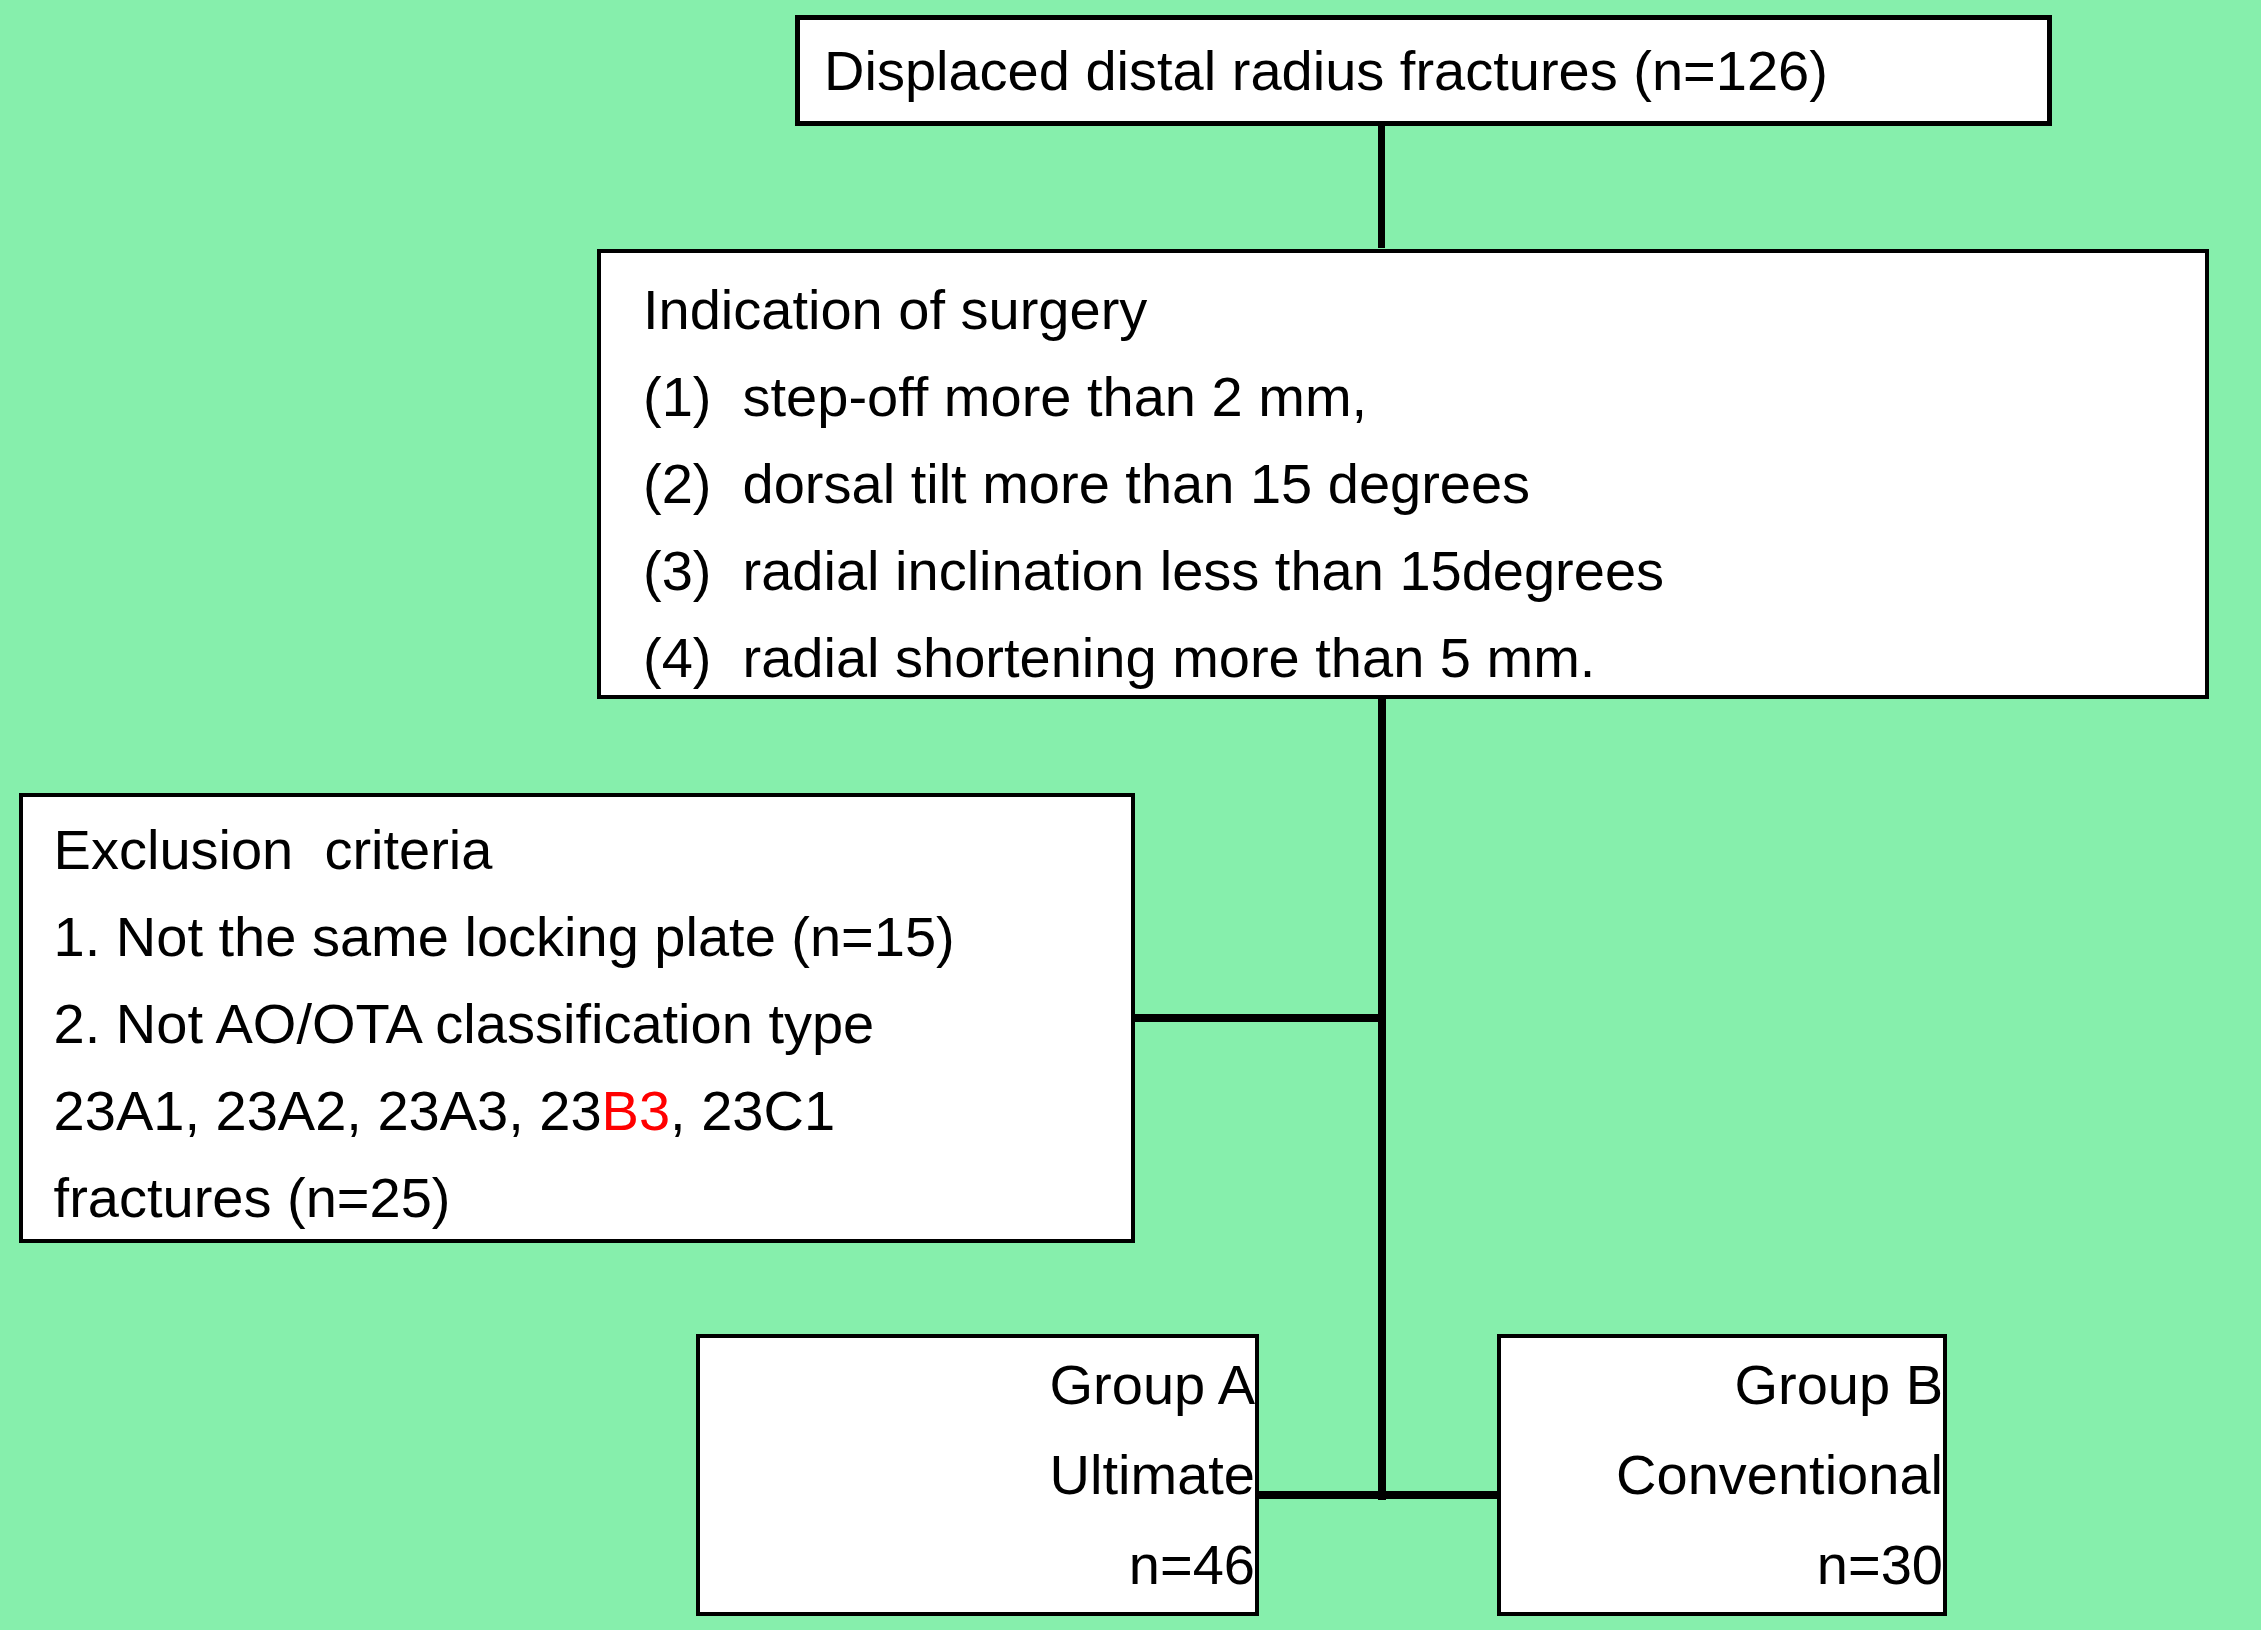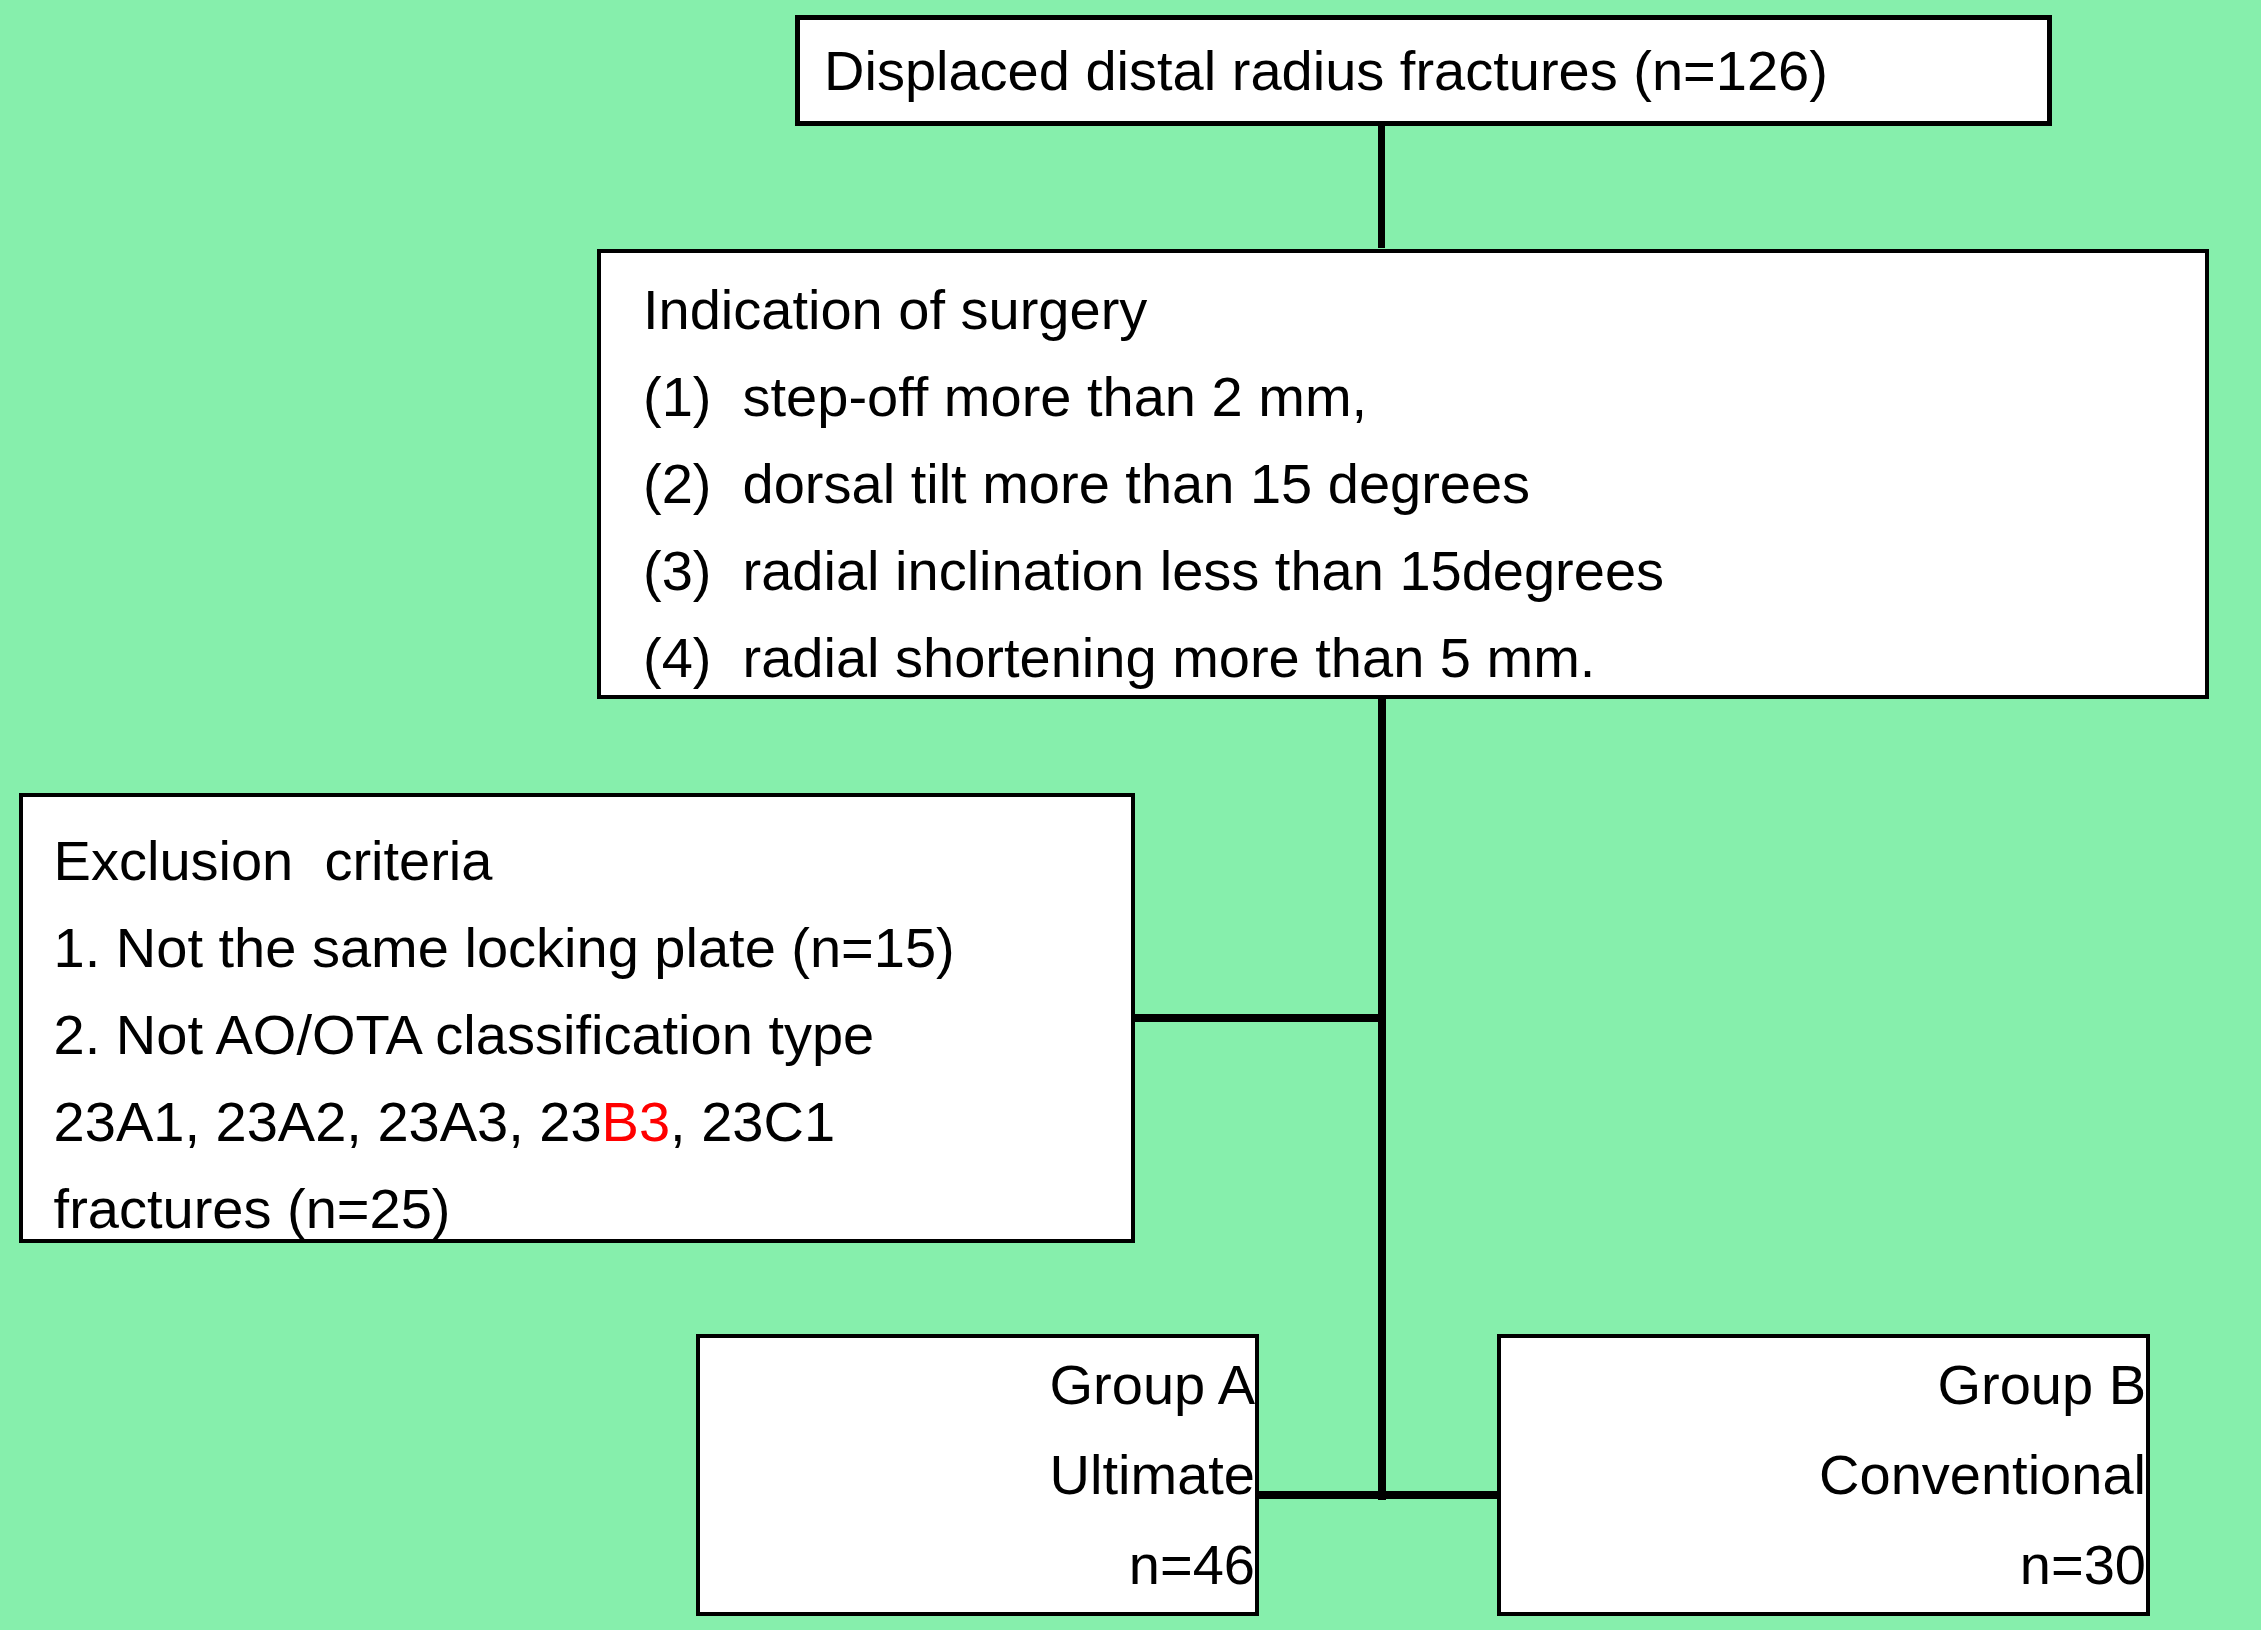--- a/index.html
+++ b/index.html
@@ -48,33 +48,33 @@
     width: 1612px; height: 450px;
     border-width: 4px;
     padding: 13px 0 0 42px;
   }
 
   
   .exclusion-box {
     left: 18.6px; top: 793px;
     width: 1116px; height: 450px;
     border-width: 4px;
-    padding: 20px 0 0 31px;
+    padding: 9px 0 0 31px;
   }
 
   
   .group-box {
     border-width: 4.8px;
     display: flex; flex-direction: column;
     justify-content: center;
     text-align: right;
   }
   .group-box .txt { line-height: 90px; }
   .group-a-box { left: 696px;  top: 1334px; width: 563px; height: 282px; }
-  .group-b-box { left: 1497px; top: 1334px; width: 653px; height: 282px; }
+  .group-b-box { left: 1497px; top: 1334px; width: 450px; height: 282px; }
 
   
   .conn-enrollment-indication { left: 1378px; top: 125px;  width: 6.5px;   height: 123px; }
   .conn-main-vertical         { left: 1378px; top: 696px;  width: 8px;  height: 804px; }
   .conn-exclusion             { left: 1131px; top: 1014px; width: 250px; height: 8px; }
   .conn-groups                { left: 1257px; top: 1491px; width: 242px; height: 8px; }
 </style>
 </head>
 <body>
 

